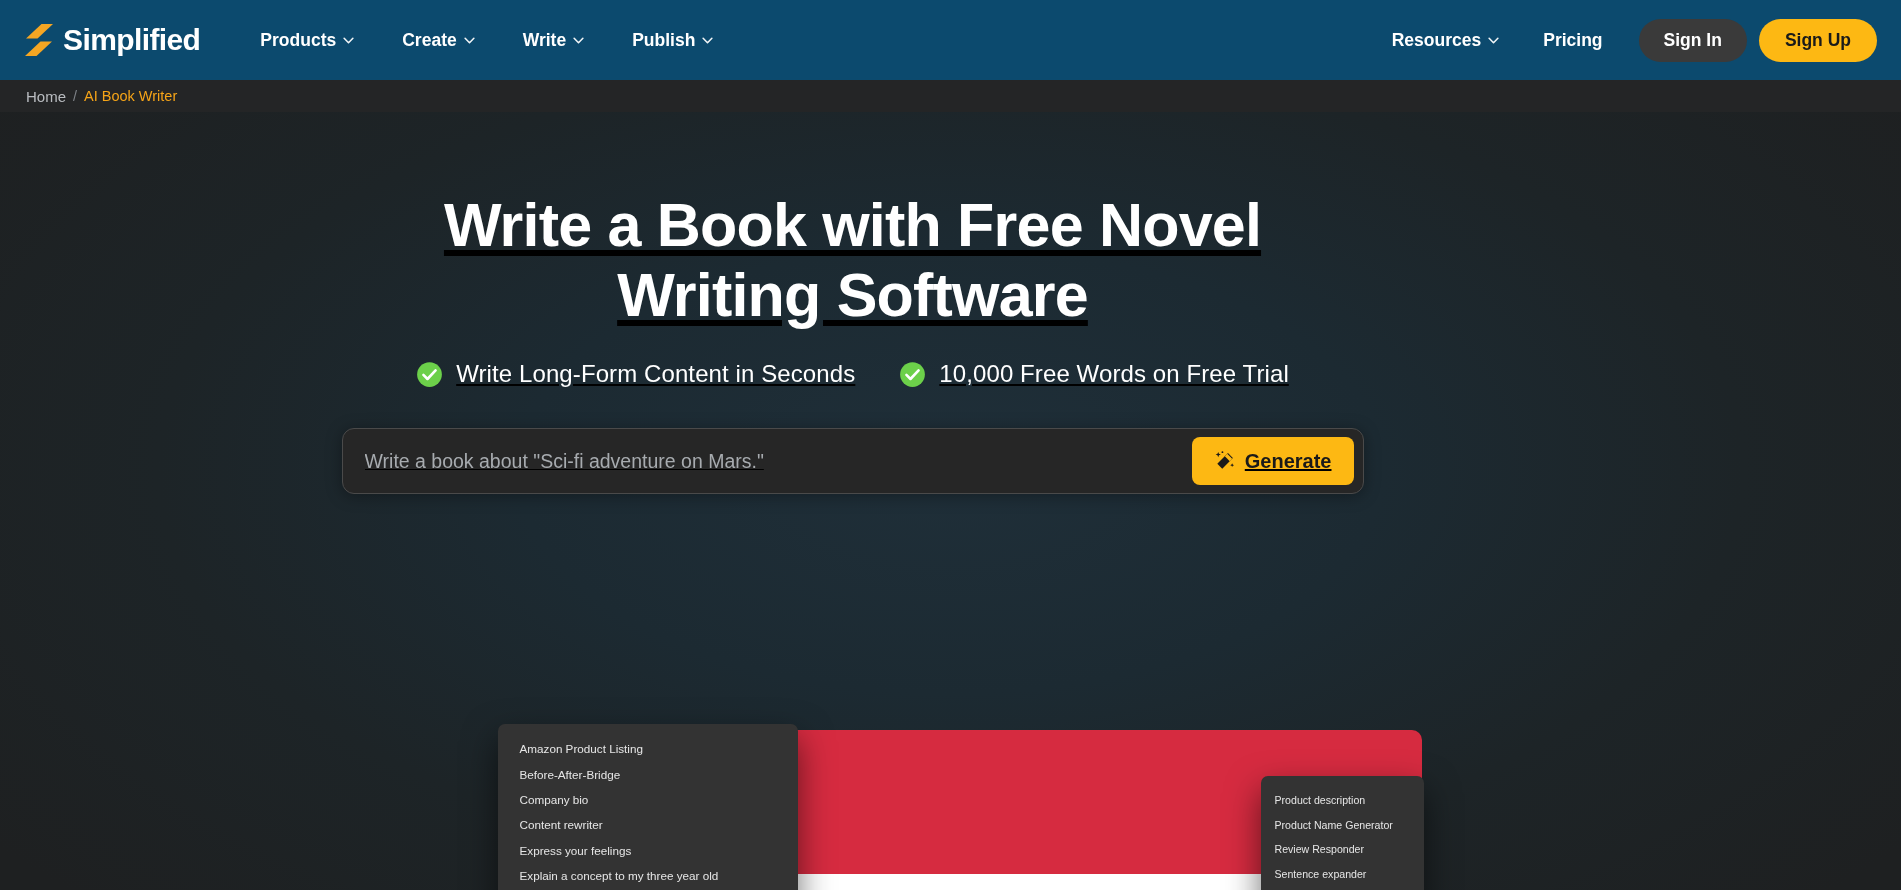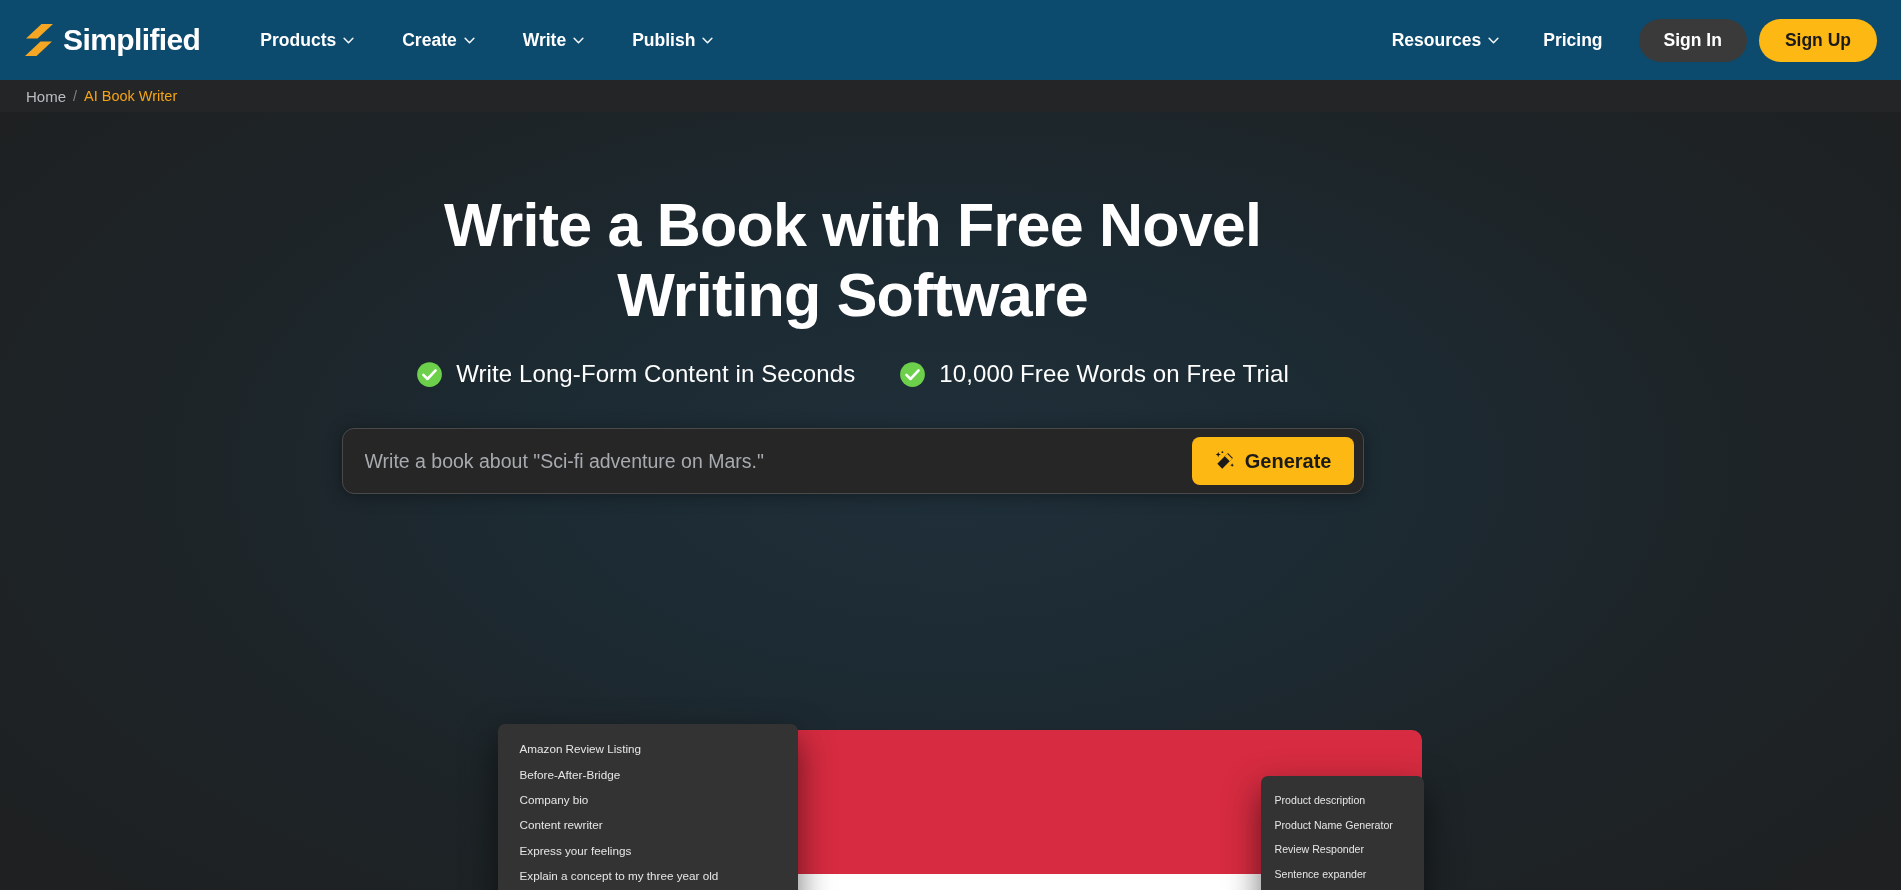--- a/index.html
+++ b/index.html
@@ -125,20 +125,21 @@
     overflow: hidden;
   }
 
   .hero-inner {
     position: relative;
     width: 1705px;
     padding-top: 78px;
     display: flex;
     flex-direction: column;
     align-items: center;
+    text-decoration: underline;
   }
 
   .hero-title {
     width: 900px;
     text-align: center;
     color: #ffffff;
     font-size: 61px;
     line-height: 1.15;
     font-weight: 700;
     letter-spacing: -0.8px;
@@ -422,21 +423,21 @@
     <div class="showcase">
 
       <div class="card-red"></div>
 
       <div class="card-white">
 
         <div class="card-sub"></div>
       </div>
 
       <div class="float-menu menu-left">
-        <div class="mi">Amazon Review Listing</div>
+        <div class="mi">Amazon Product Listing</div>
         <div class="mi">Before-After-Bridge</div>
         <div class="mi">Company bio</div>
         <div class="mi">Content rewriter</div>
         <div class="mi">Express your feelings</div>
         <div class="mi">Explain a concept to my three year old</div>
         <div class="mi">Facebook ad headlines</div>
 
       </div>
 
       <div class="float-menu menu-right">

